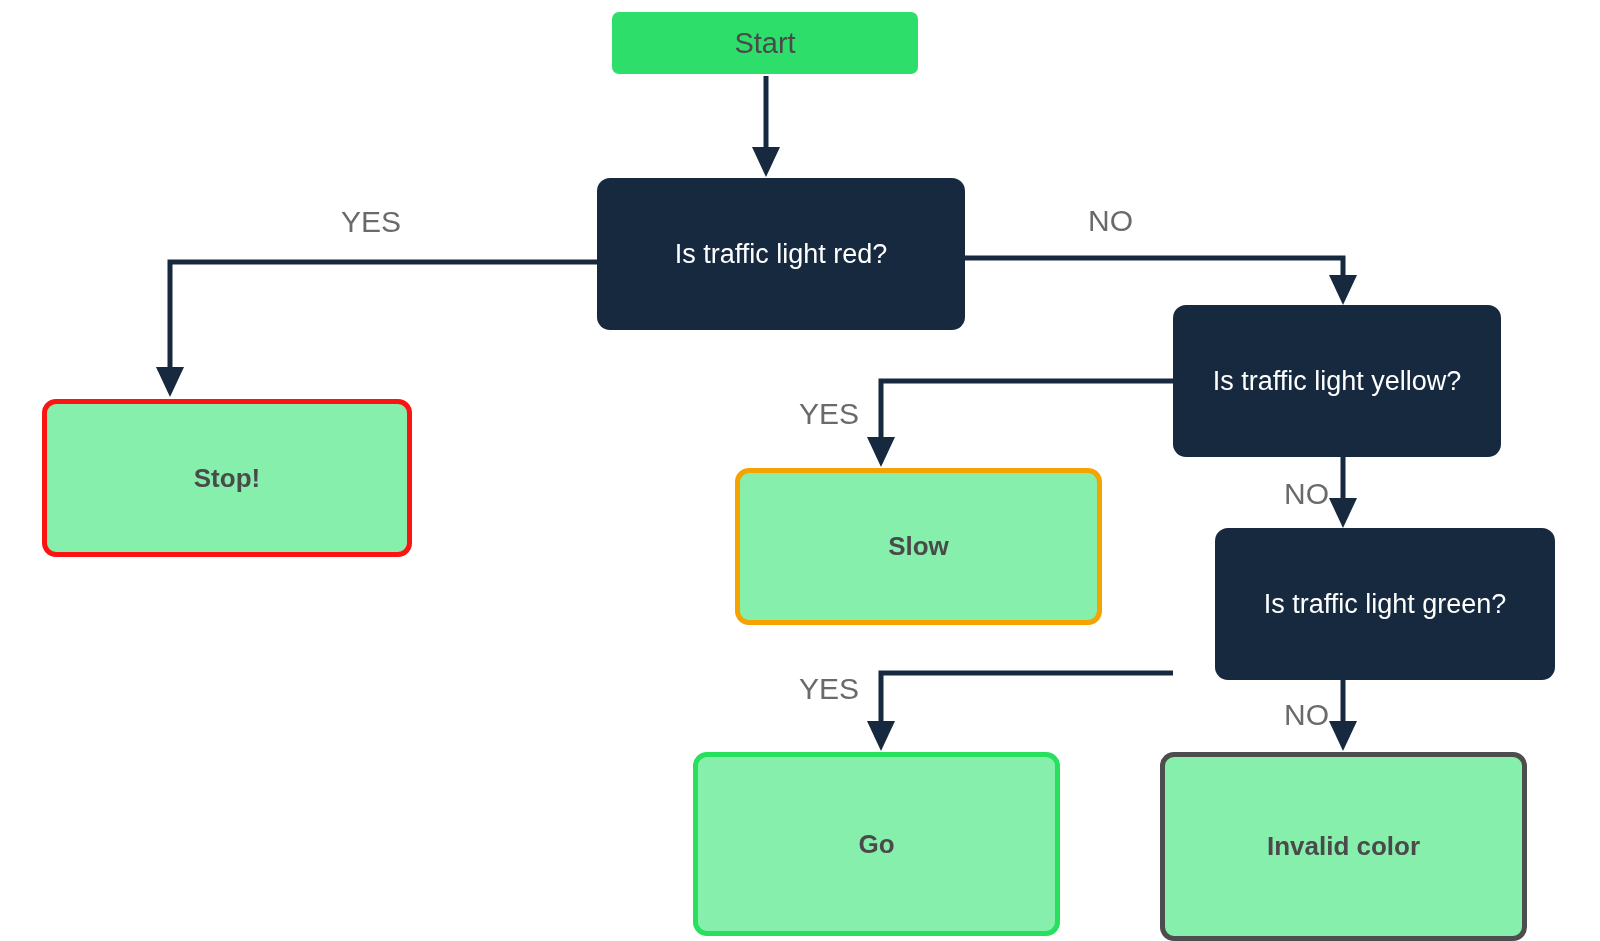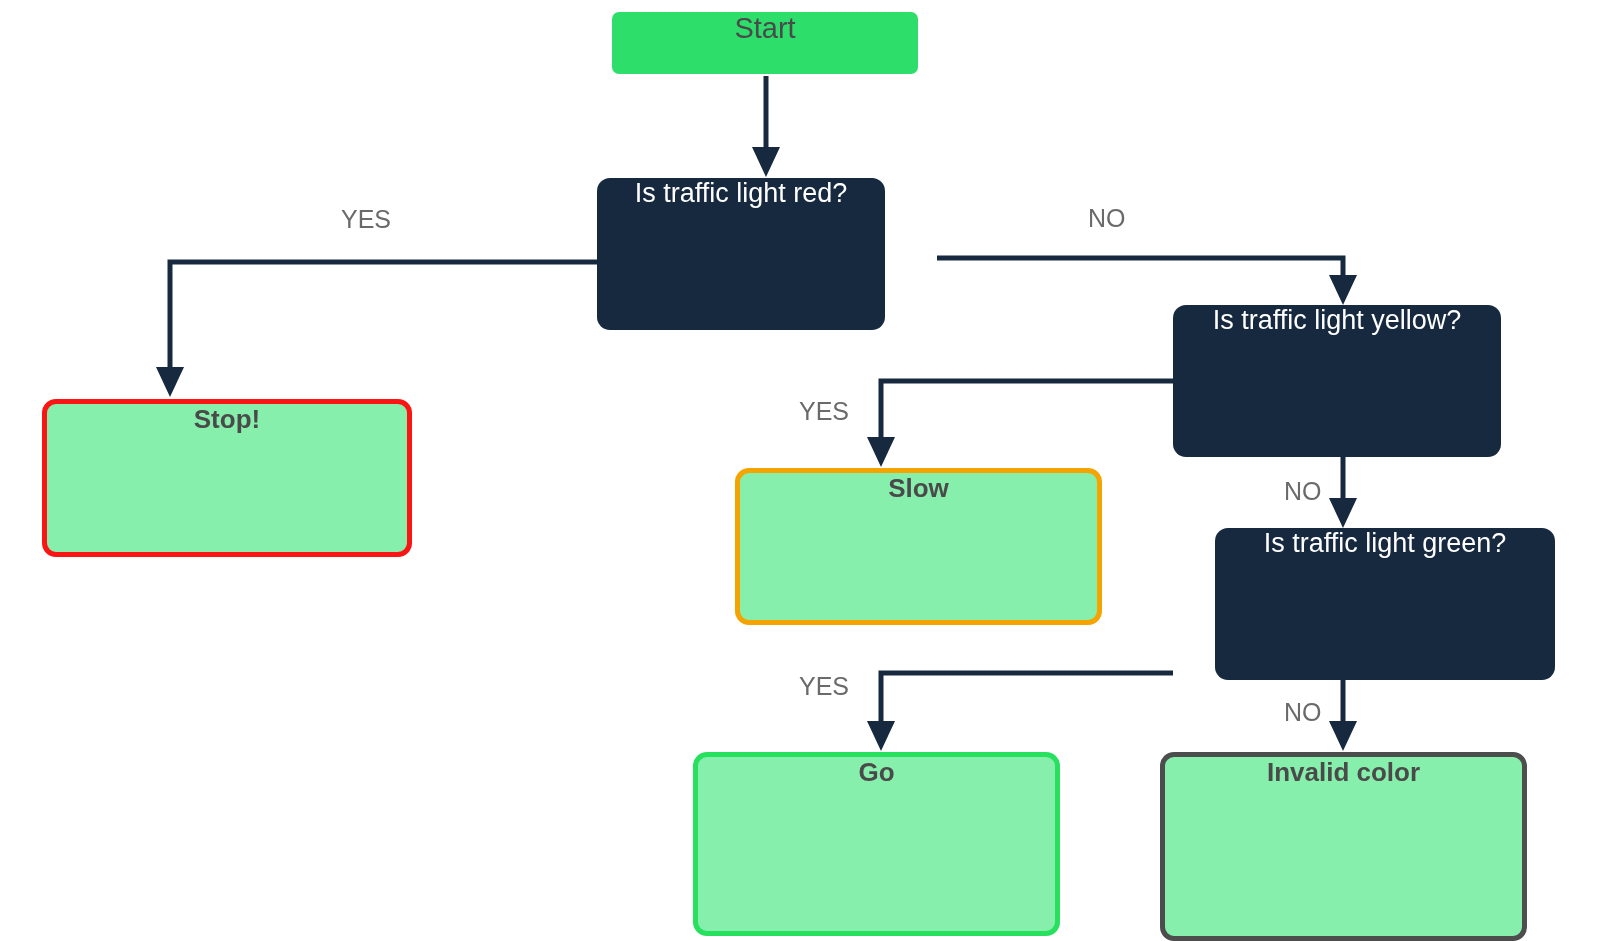--- a/index.html
+++ b/index.html
@@ -22,21 +22,21 @@
     left: 0;
     top: 0;
     width: 1600px;
     height: 941px;
     pointer-events: none;
   }
   .node {
     position: absolute;
     box-sizing: border-box;
     display: flex;
-    align-items: flex-start;
+    align-items: center;
     justify-content: center;
     text-align: center;
     border-radius: 10px;
   }
   .node-start {
     background: #2ede6b;
     color: #4a4a4a;
     font-size: 29px;
     font-weight: 400;
     border-radius: 7px;
@@ -57,21 +57,21 @@
     border-style: solid;
     border-radius: 14px;
   }
   .node-stop   { border-color: #fb1414; }
   .node-slow   { border-color: #f5a300; margin-left: 42px; }
   .node-go     { border-color: #26e05e; }
   .node-invalid{ border-color: #4d4d4d; }
   .edge-label {
     position: absolute;
     color: #6a6a6a;
-    font-size: 25px;
+    font-size: 30px;
     font-weight: 400;
     white-space: nowrap;
     line-height: 1;
   }
 </style>
 </head>
 <body>
 
 <div id="canvas">
 
@@ -101,21 +101,21 @@
     <path d="M1173,673 L881,673 L881,734" fill="none" stroke="#16293f" stroke-width="5" stroke-linejoin="miter" marker-end="url(#arrowhead)"></path>
 
      Invalid color --&gt;
     <path d="M1343,680 L1343,734" fill="none" stroke="#16293f" stroke-width="5" marker-end="url(#arrowhead)"></path>
   </svg>
 
   <div class="node node-start" style="left:612px; top:12px; width:306px; height:62px;">
     <span>Start</span>
   </div>
 
-  <div class="node node-decision" style="left:597px; top:178px; width:288px; height:152px;">
+  <div class="node node-decision" style="left:597px; top:178px; width:368px; height:152px;">
     <span>Is traffic light red?</span>
   </div>
 
   <div class="node node-terminal node-stop" style="left:42px; top:399px; width:370px; height:158px;">
     <span>Stop!</span>
   </div>
 
   <div class="node node-decision" style="left:1173px; top:305px; width:328px; height:152px;">
     <span>Is traffic light yellow?</span>
   </div>

